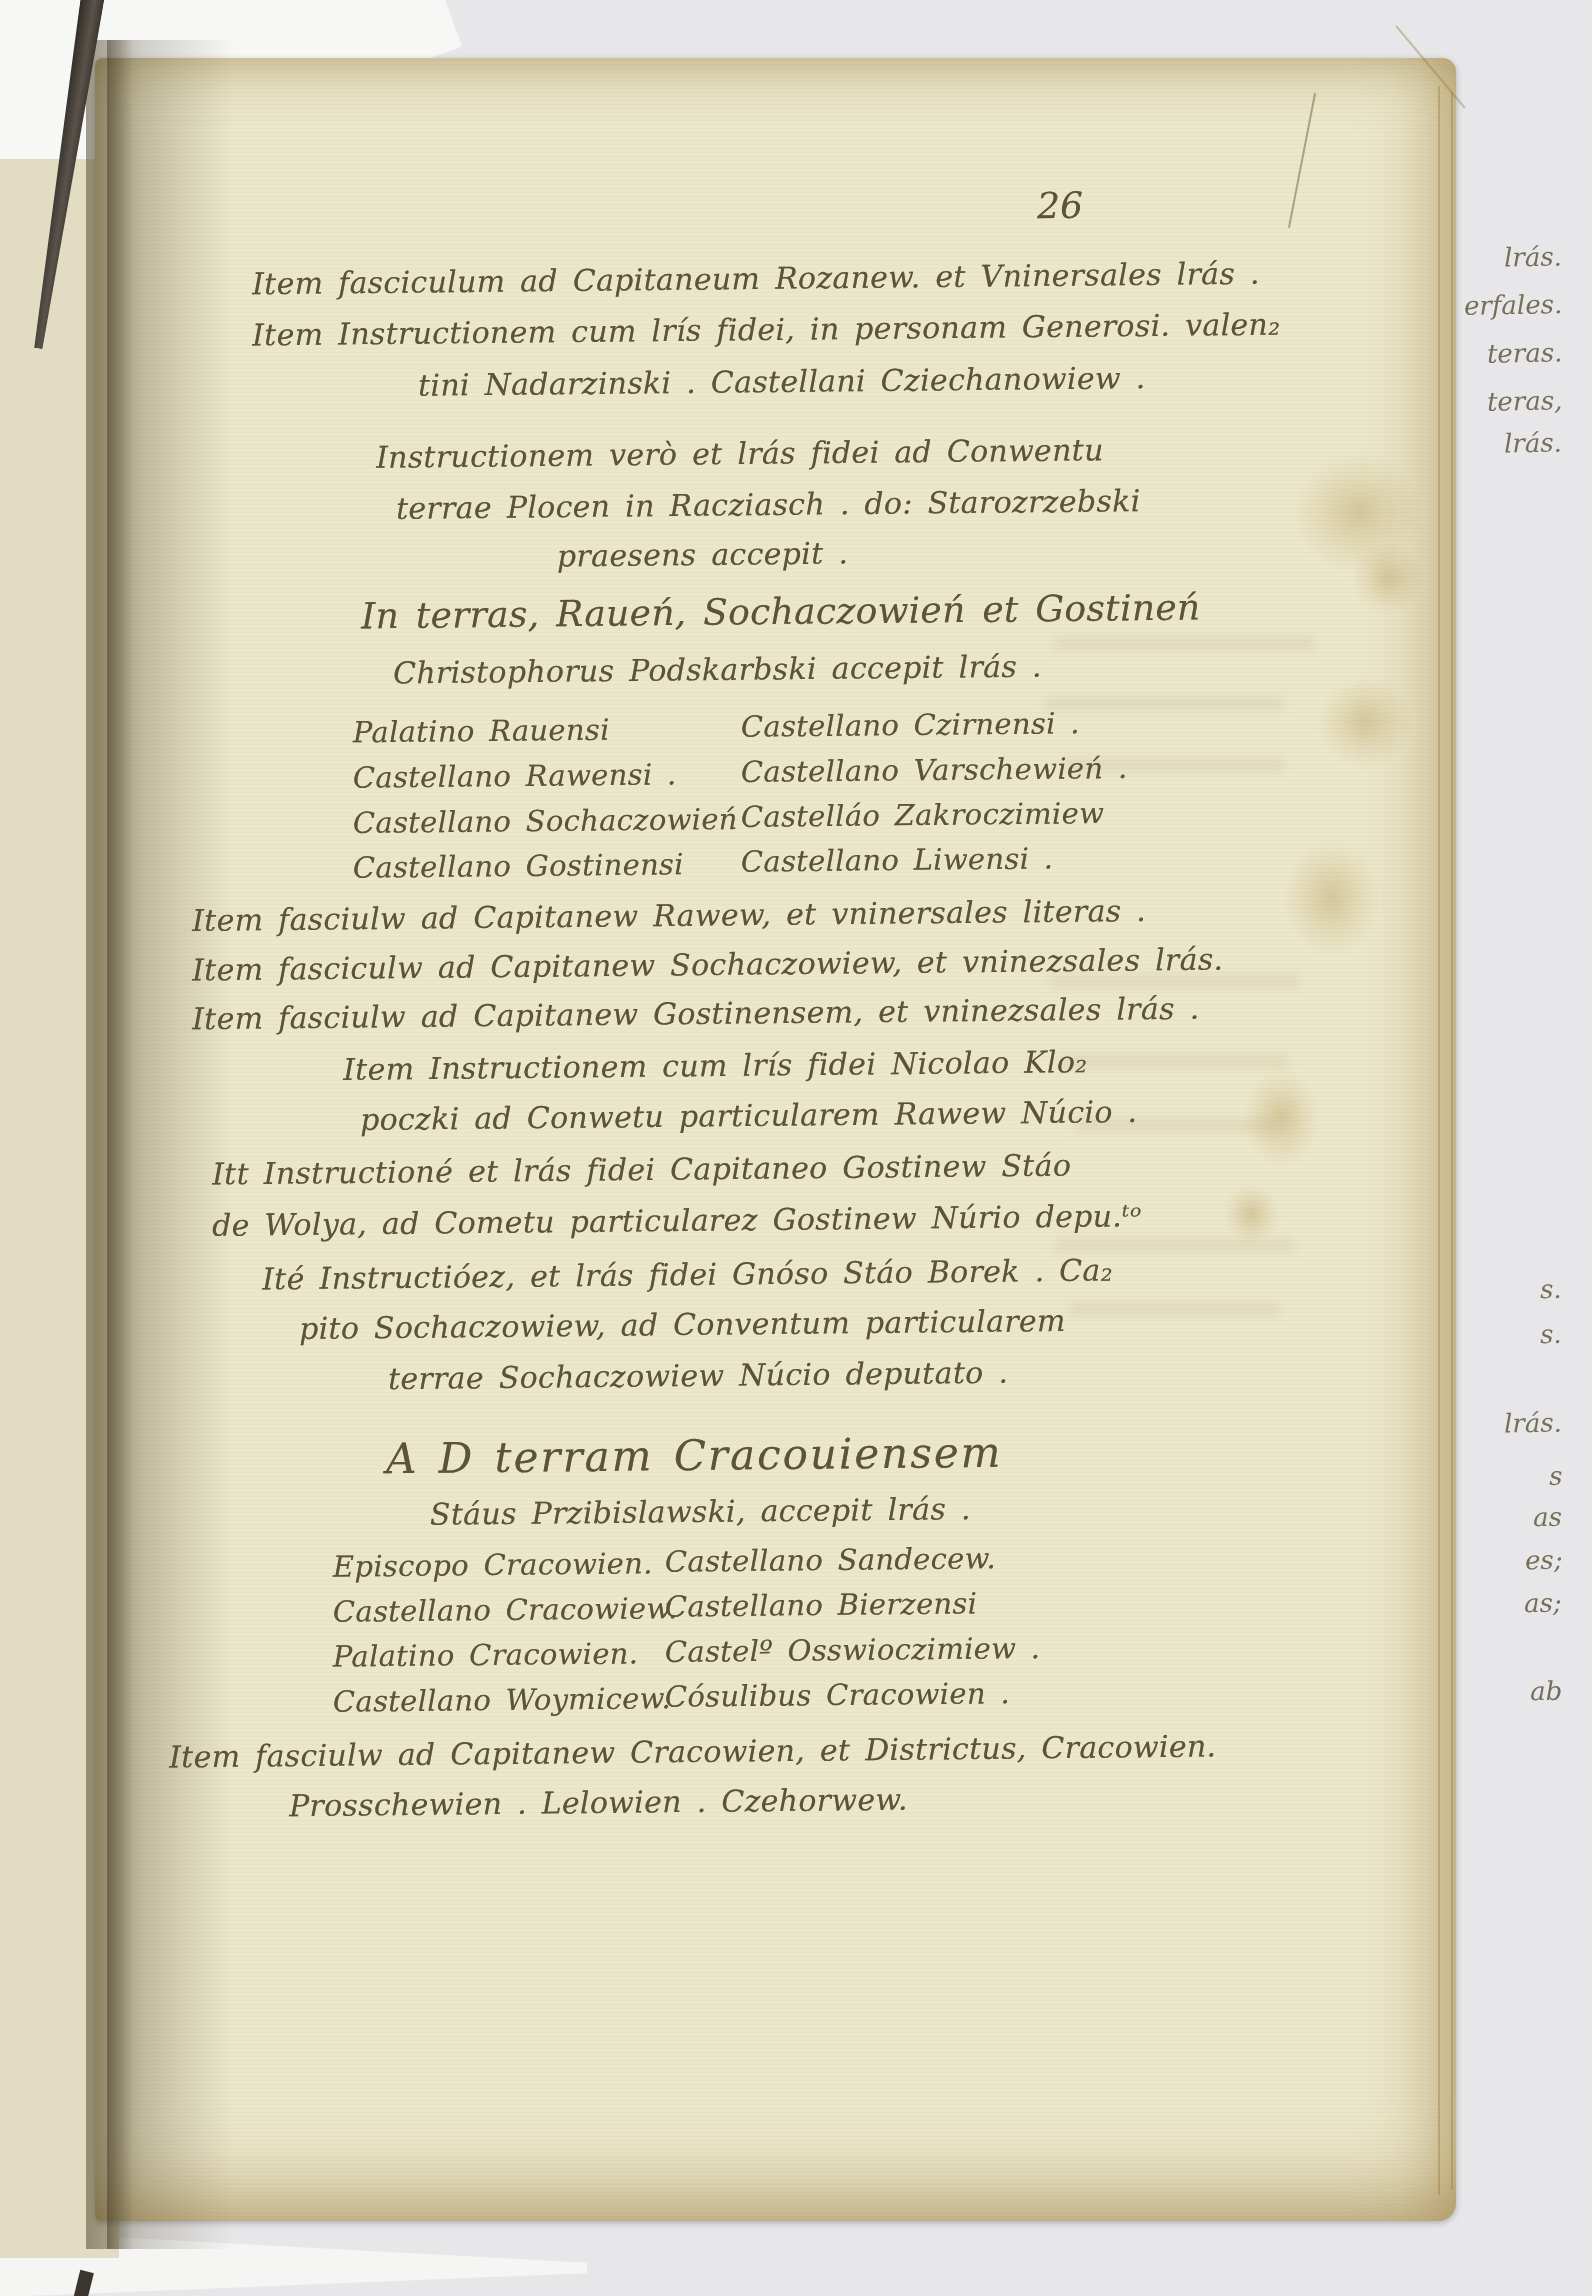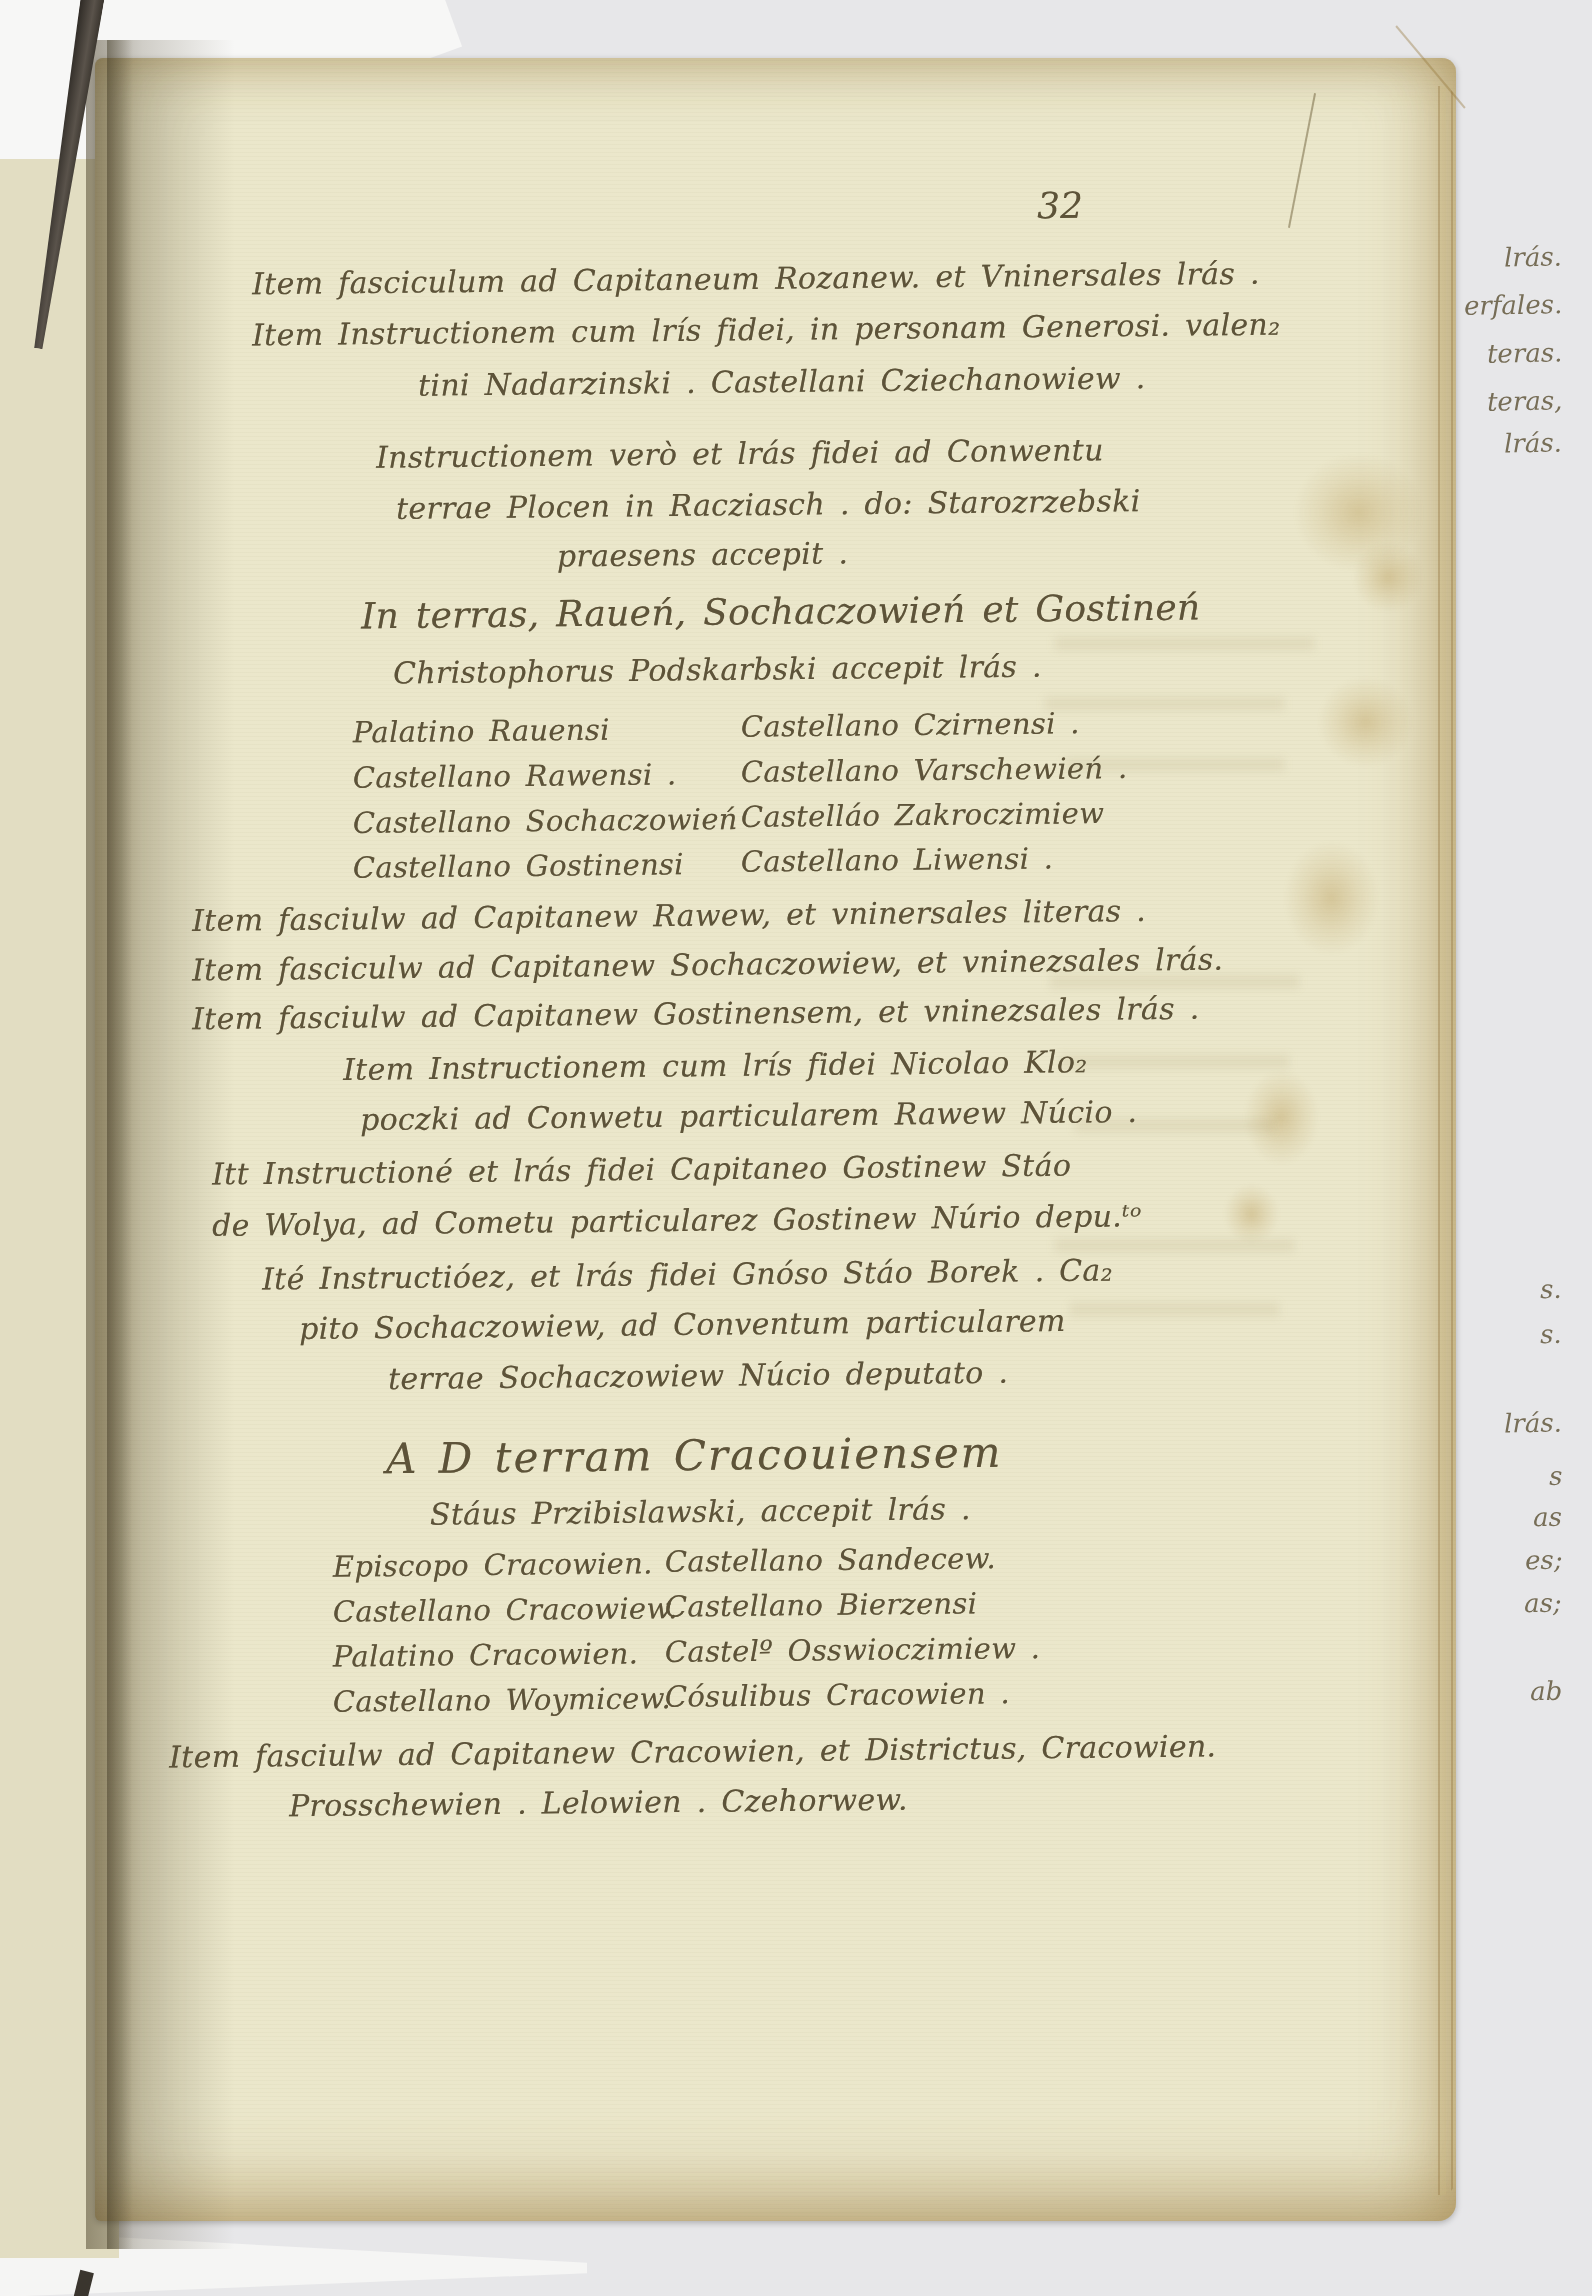--- a/index.html
+++ b/index.html
@@ -99,21 +99,21 @@
   <div class="bleed" style="left:1070px;top:1303px;width:209px"></div>
 
   <div class="gutter"></div>
   <div class="gutter-core"></div>
   <div class="ribbon"></div>
   <div class="ribbon-tip"></div>
   <div class="edge-lines"></div>
   <div class="corner-line"></div>
   <div class="crease"></div>
 
-  <div class="hand pageno" style="left:1037px;top:185px">32</div>
+  <div class="hand pageno" style="left:1037px;top:185px">26</div>
 
   <div class="hand" style="left:252px;top:261px">Item fasciculum ad Capitaneum Rozanew. et Vninersales lrás .</div>
   <div class="hand" style="left:252px;top:312px">Item Instructionem cum lrís fidei, in personam Generosi. valen₂</div>
   <div class="hand" style="left:418px;top:364px">tini Nadarzinski . Castellani Cziechanowiew .</div>
 
   <div class="hand" style="left:376px;top:436px">Instructionem verò et lrás fidei ad Conwentu</div>
   <div class="hand" style="left:396px;top:487px">terrae Plocen in Racziasch . do: Starozrzebski</div>
   <div class="hand" style="left:557px;top:537px">praesens accepit .</div>
 
   <div class="hand h1" style="left:361px;top:591px">In terras, Raueń, Sochaczowień et Gostineń</div>

